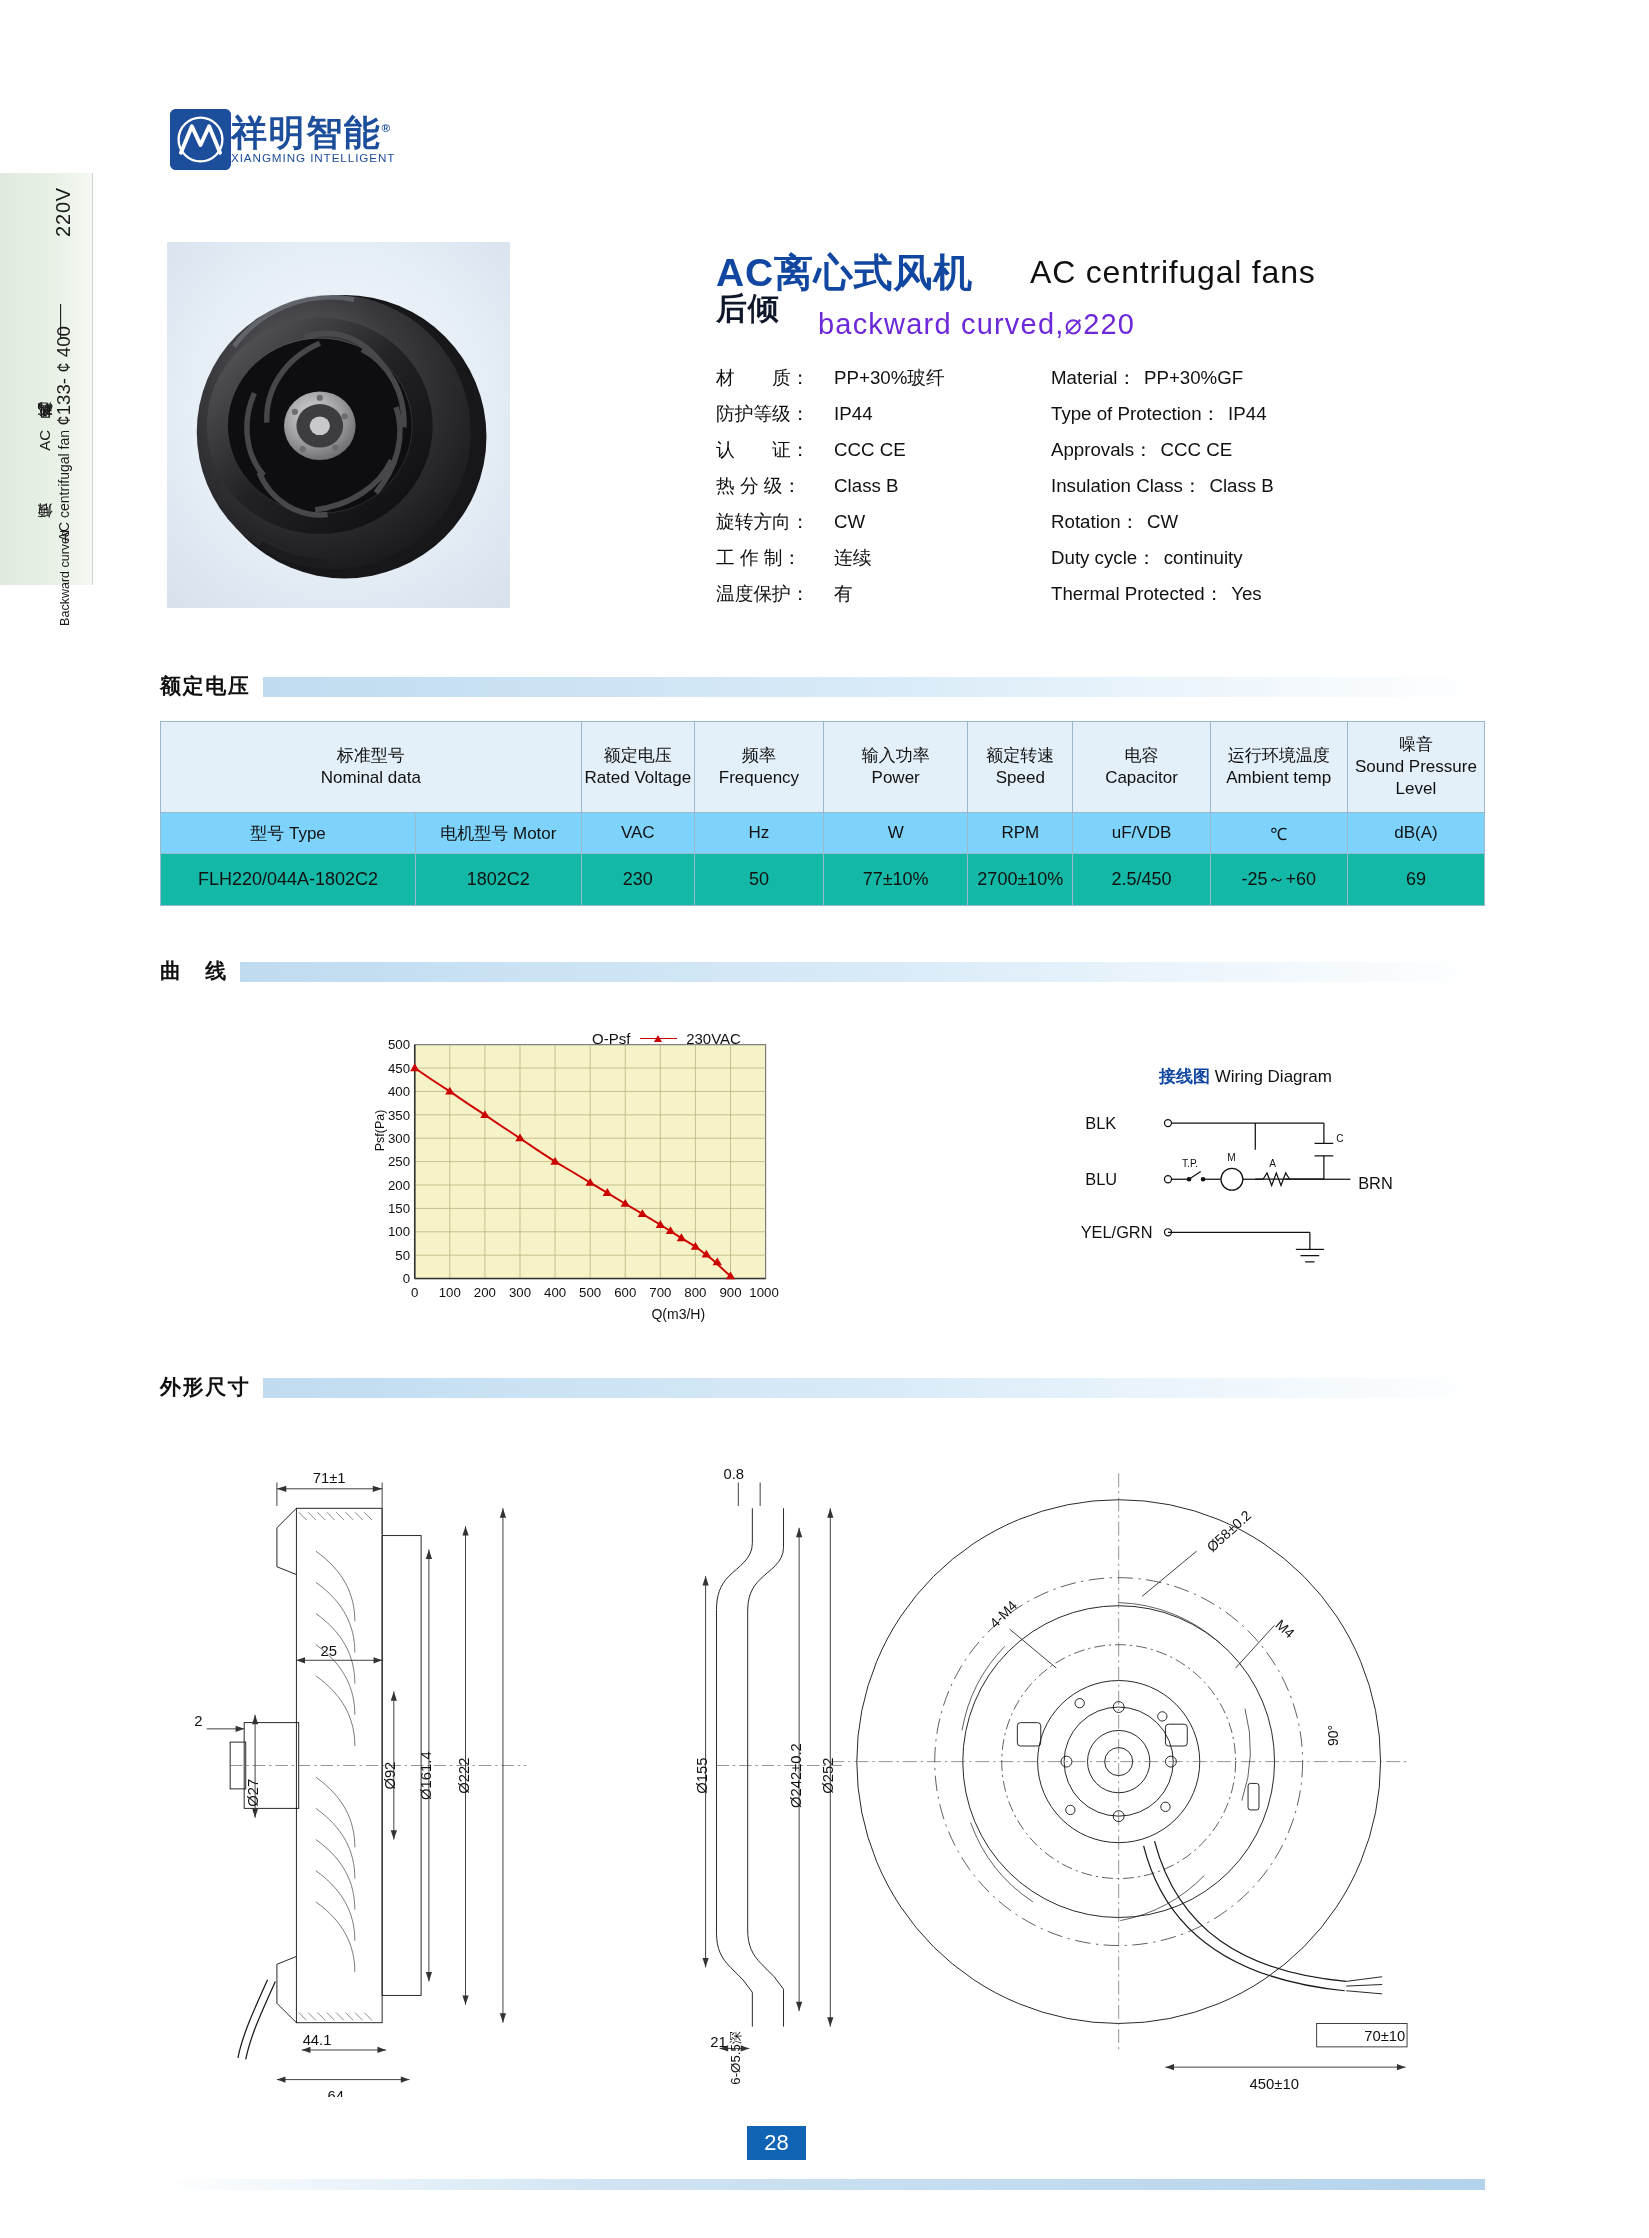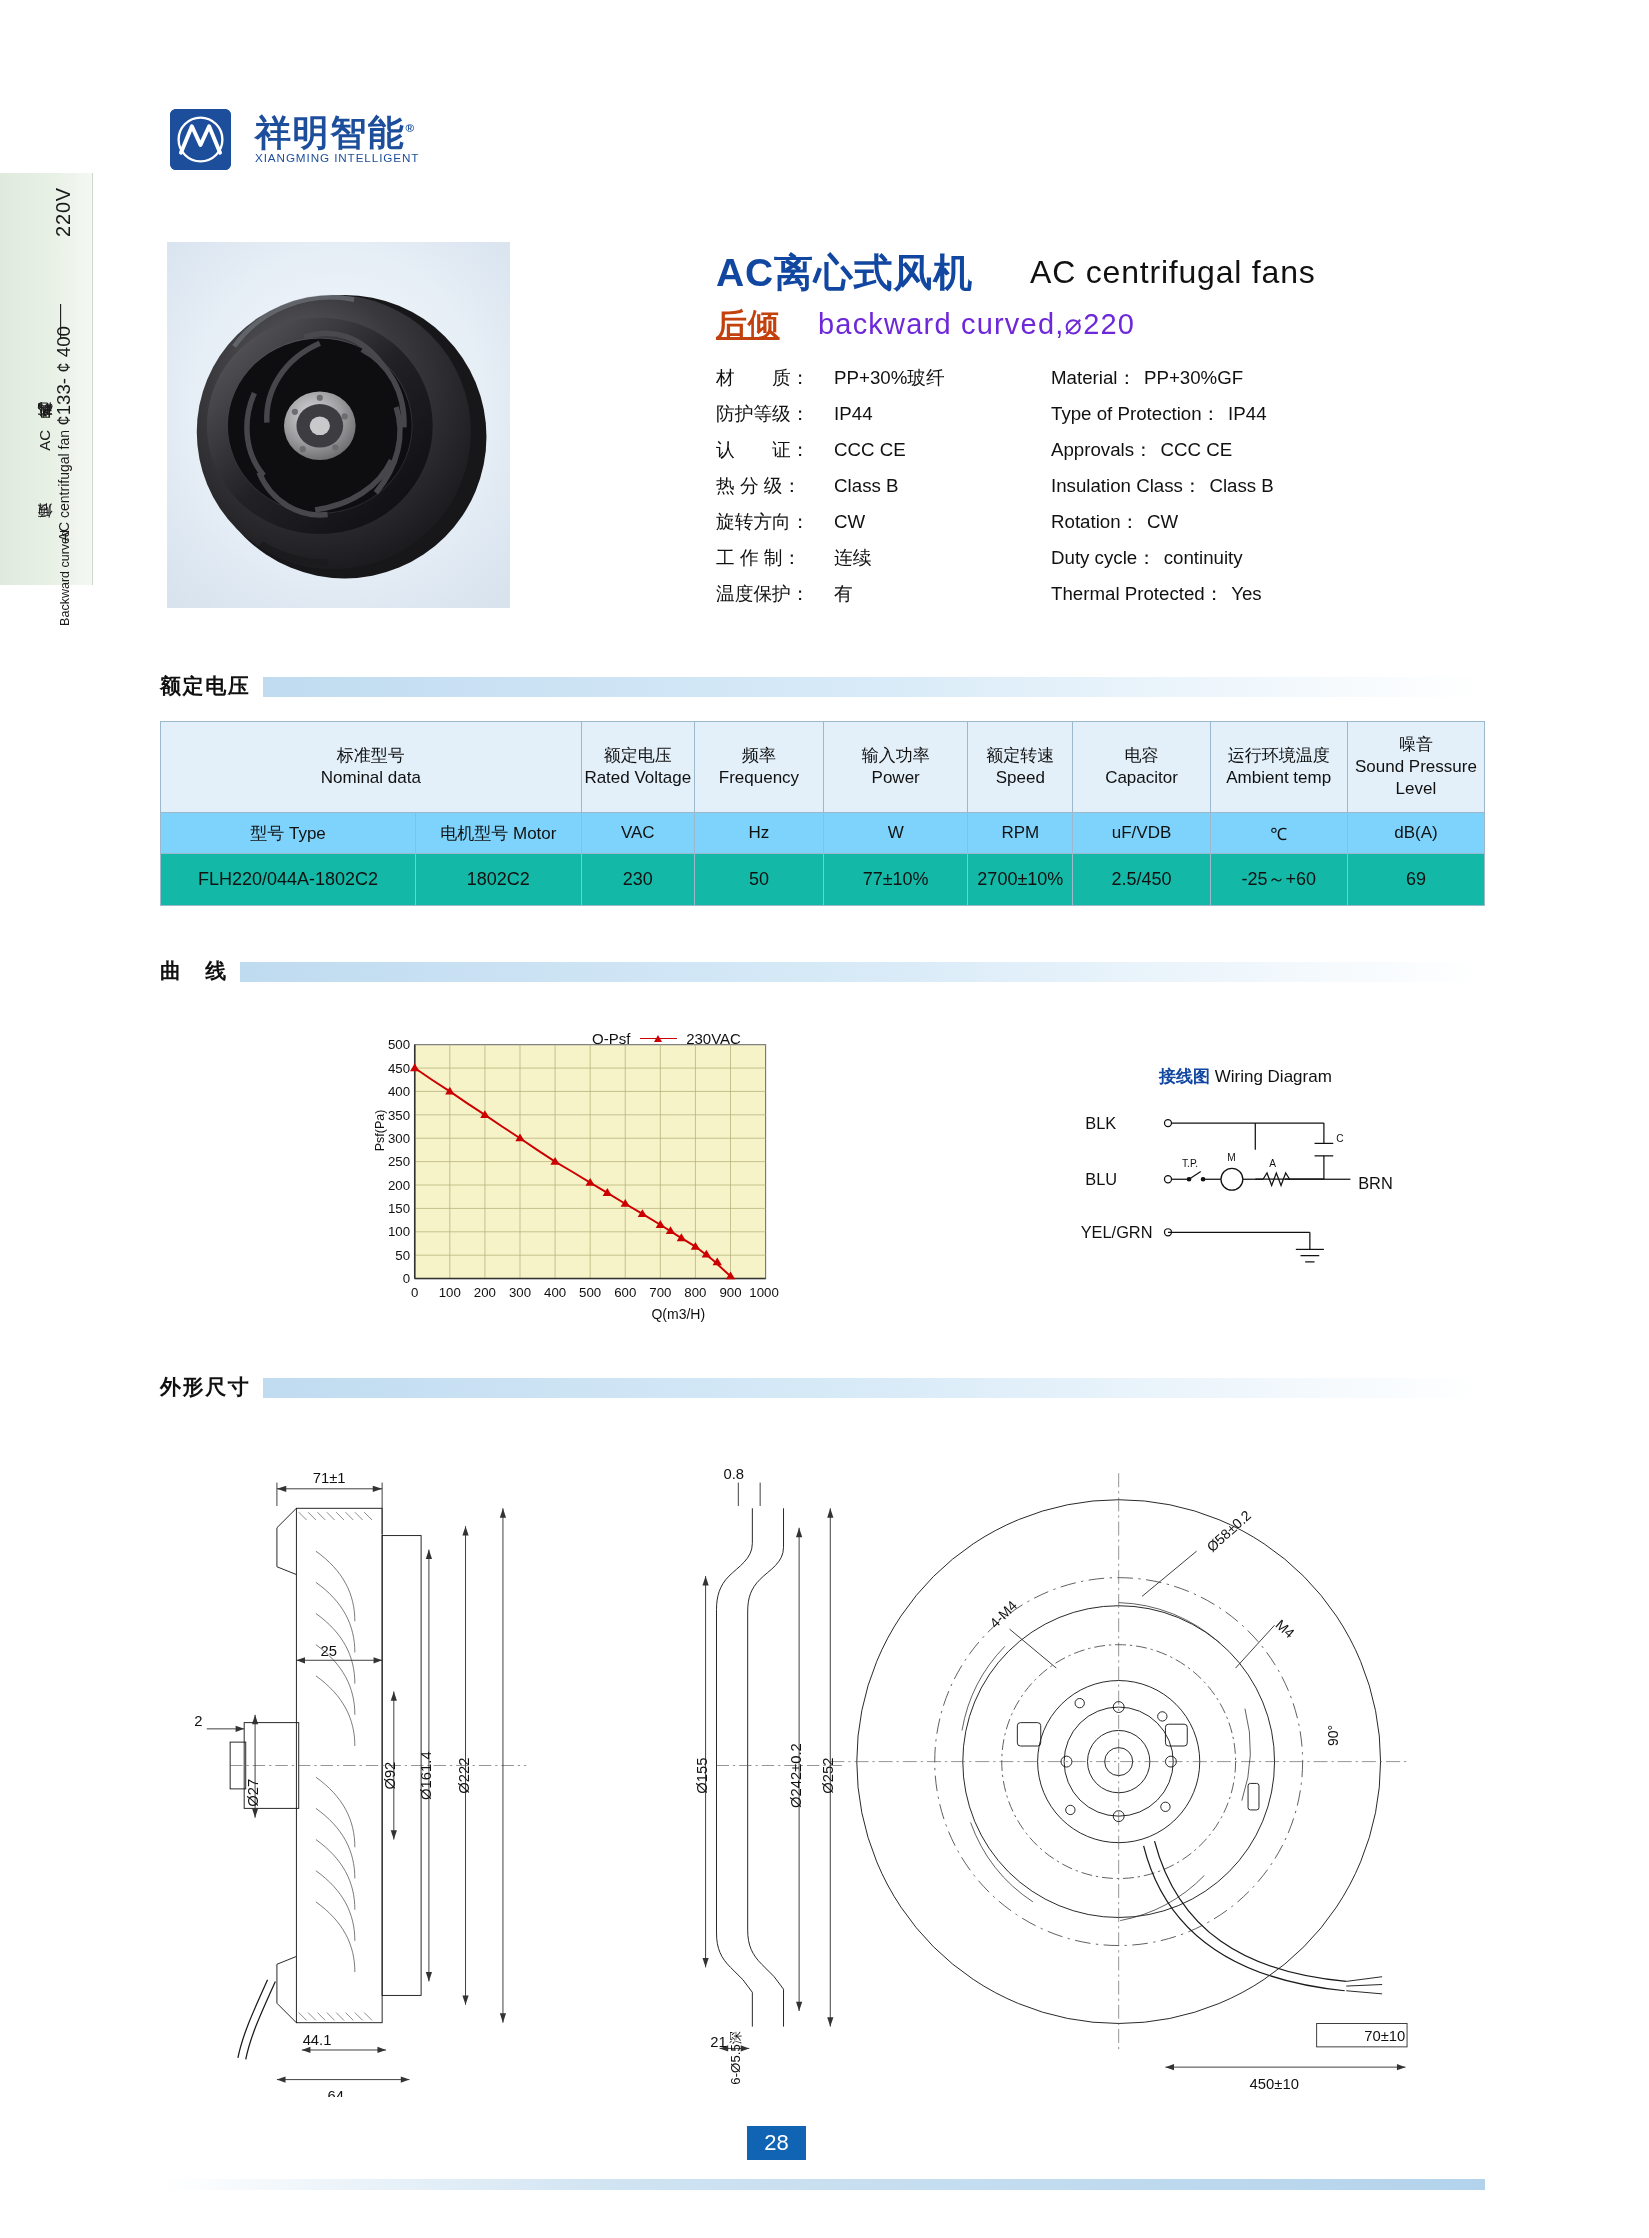--- a/index.html
+++ b/index.html
@@ -76,21 +76,21 @@
     font-size: 12.5px;
   }
 
   
   .logo-wrap {
     position: absolute;
     left: 170px;
     top: 109px;
     display: flex;
     align-items: center;
-    gap: 24px;
+    gap: 0;
   }
   .logo-mark {
     width: 61px;
     height: 61px;
     border-radius: 6.2px;
     background: #1d4e9c;
     position: relative;
   }
   .logo-mark svg { position: absolute; left: 0; top: 0; }
   .logo-text-cn {
@@ -137,26 +137,25 @@
     position: absolute;
     left: 1030px;
     top: 254px;
     font-size: 32px;
     color: #111;
     letter-spacing: 0.8px;
   }
   .subtitle-cn {
     position: absolute;
     left: 716px;
-    top: 304px;
+    top: 288px;
     font-size: 31px;
     font-weight: bold;
-    color: #c2410c;
+    color: #0f172a;
     letter-spacing: 0.8px;
-    text-decoration: underline;
   }
   .subtitle-en {
     position: absolute;
     left: 818px;
     top: 307px;
     font-size: 29px;
     color: #6d28d9;
     letter-spacing: 1.2px;
   }
 

